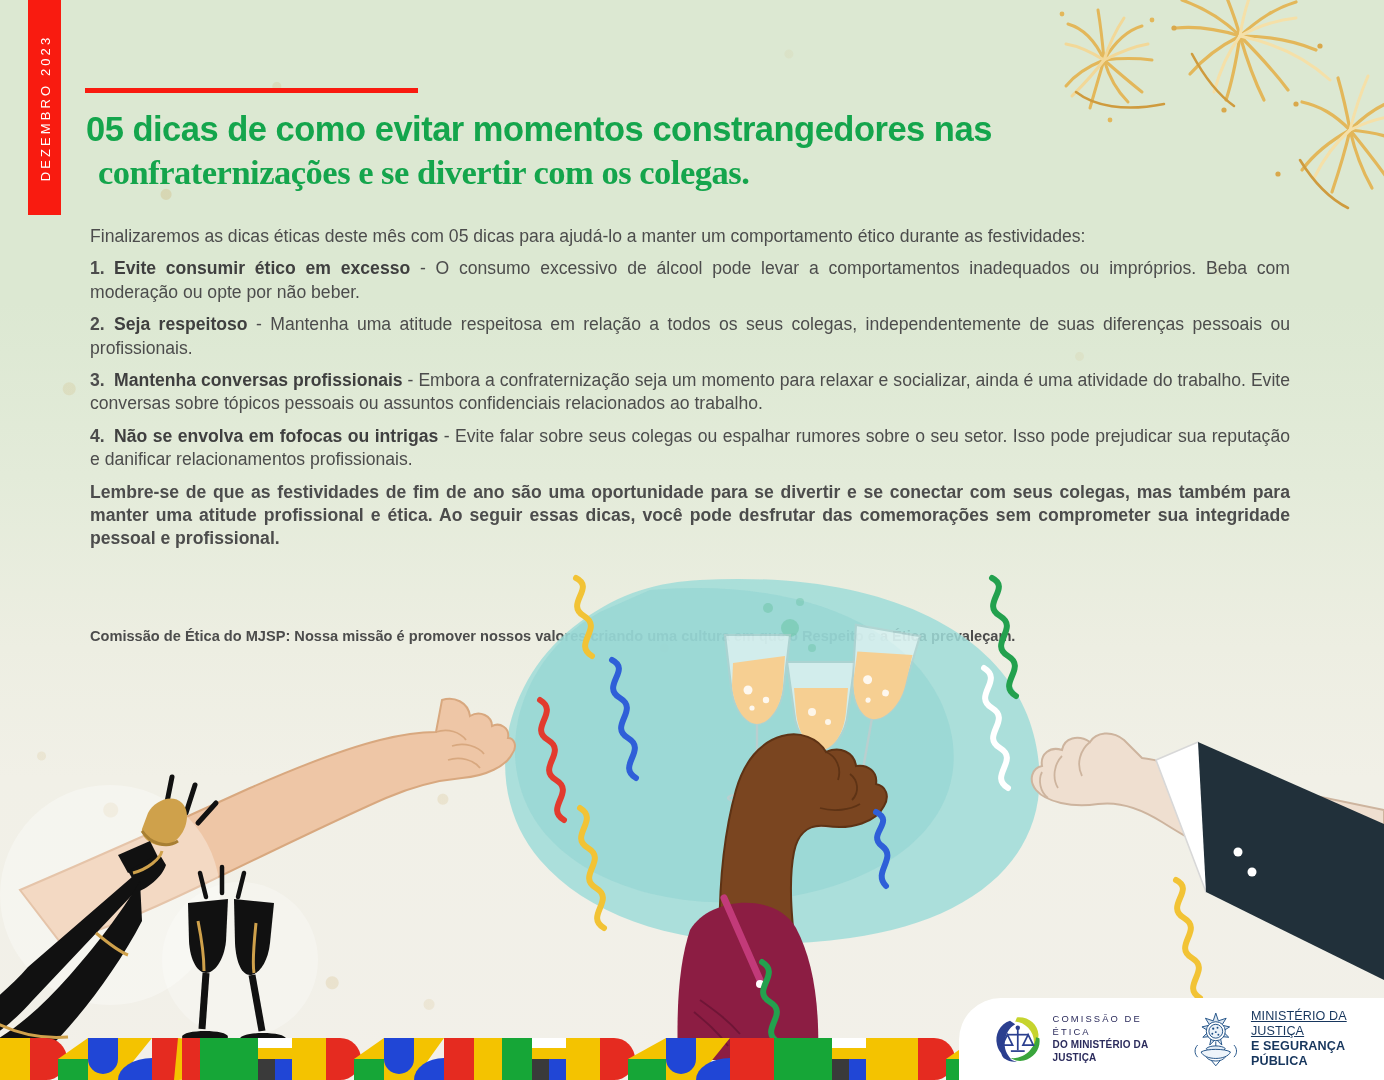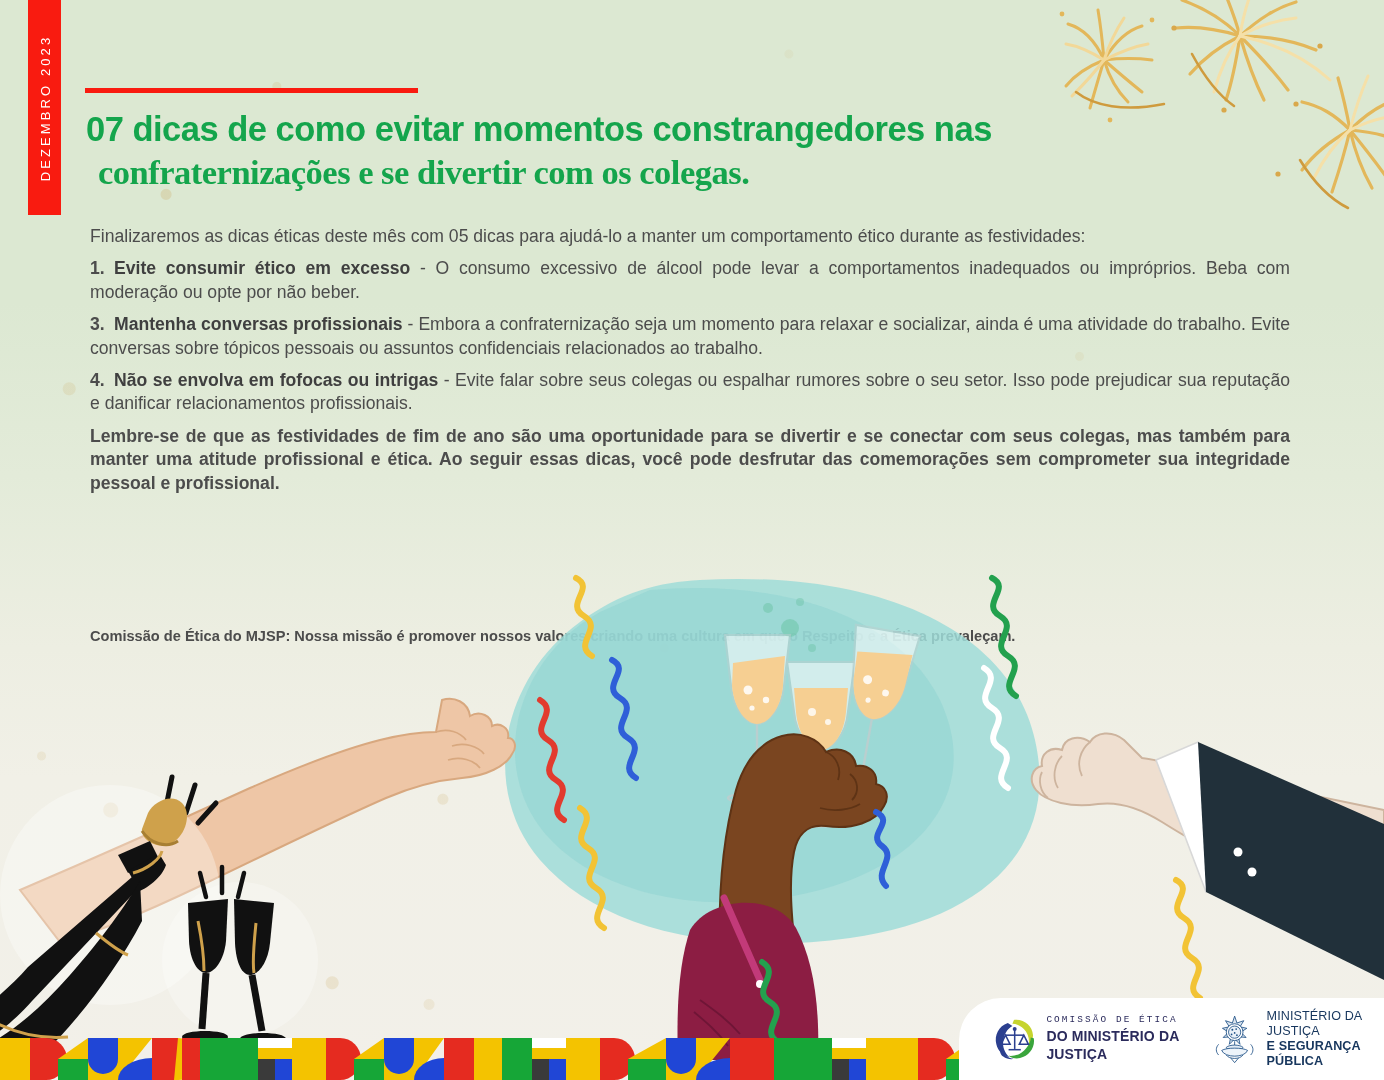--- a/index.html
+++ b/index.html
@@ -109,25 +109,25 @@
     position:absolute; right:0; bottom:0; width:425px; height:82px;
     background:#fff;
     border-top-left-radius:42px;
     display:flex; align-items:center; gap:14px;
     padding-left:32px;
   }
   .logo-ce { display:flex; align-items:center; gap:8px; }
   .logo-ce-text {
     font-size:9.4px; color:#2b2b5c; line-height:1.32; letter-spacing:.6px;
   }
-  .logo-ce-text .l1 { letter-spacing:2.1px;font-family:Liberation Mono, monospace; }
-  .logo-ce-text .l2 { font-weight:bold; letter-spacing:.15px; font-size:14px;}
+  .logo-ce-text .l1 { letter-spacing:2.1px; }
+  .logo-ce-text .l2 { font-weight:bold; letter-spacing:.15px; font-size:10px;}
   .logo-mj { display:flex; align-items:center; gap:8px; }
   .logo-mj-text { font-size:12.6px; color:#17365d; line-height:1.2; letter-spacing:.1px;}
-  .logo-mj-text .l1 { font-weight:400; }
+  .logo-mj-text .l1 { font-weight:400;text-decoration:underline; }
   .logo-mj-text .l2 { font-weight:bold; }
 </style>
 </head>
 <body>
 
 <div class="poster">
   <div class="speckles"></div>
 
   <svg class="fireworks" viewBox="0 0 360 230">
     <g fill="none" stroke-linecap="round">
@@ -200,29 +200,32 @@
       <circle cx="254" cy="186" r="2.6" fill="#d9a84b" stroke="none"></circle>
     </g>
   </svg>
 
   <div class="date-bar">
     <span>DEZEMBRO 2023</span>
   </div>
 
   <div class="kicker-rule"></div>
   <div class="subtitle">
-    <span class="l1">07 dicas de como evitar momentos constrangedores nas</span>
+    <span class="l1">05 dicas de como evitar momentos constrangedores nas</span>
     <span class="l2">confraternizações e se divertir com os colegas.</span>
   </div>
 
   <div class="body-copy">
     <p class="lead">Finalizaremos as dicas éticas deste mês com 05 dicas para ajudá-lo a manter um comportamento ético durante as festividades:</p>
 
     <p>
       <span class="num">1.</span><b>Evite consumir ético em excesso</b><span> - O consumo excessivo de álcool pode levar a comportamentos inadequados ou impróprios. Beba com moderação ou opte por não beber.</span>
+    </p>
+    <p>
+      <span class="num">2.</span><b>Seja respeitoso</b><span> - Mantenha uma atitude respeitosa em relação a todos os seus colegas, independentemente de suas diferenças pessoais ou profissionais.</span>
     </p>
     <p>
       <span class="num">3.</span><b>Mantenha conversas profissionais</b><span> - Embora a confraternização seja um momento para relaxar e socializar, ainda é uma atividade do trabalho. Evite conversas sobre tópicos pessoais ou assuntos confidenciais relacionados ao trabalho.</span>
     </p>
     <p>
       <span class="num">4.</span><b>Não se envolva em fofocas ou intrigas</b><span> - Evite falar sobre seus colegas ou espalhar rumores sobre o seu setor. Isso pode prejudicar sua reputação e danificar relacionamentos profissionais.</span>
     </p>
 
     <p class="closing">Lembre-se de que as festividades de fim de ano são uma oportunidade para se divertir e se conectar com seus colegas, mas também para manter uma atitude profissional e ética. Ao seguir essas dicas, você pode desfrutar das comemorações sem comprometer sua integridade pessoal e profissional.</p>
   </div>

